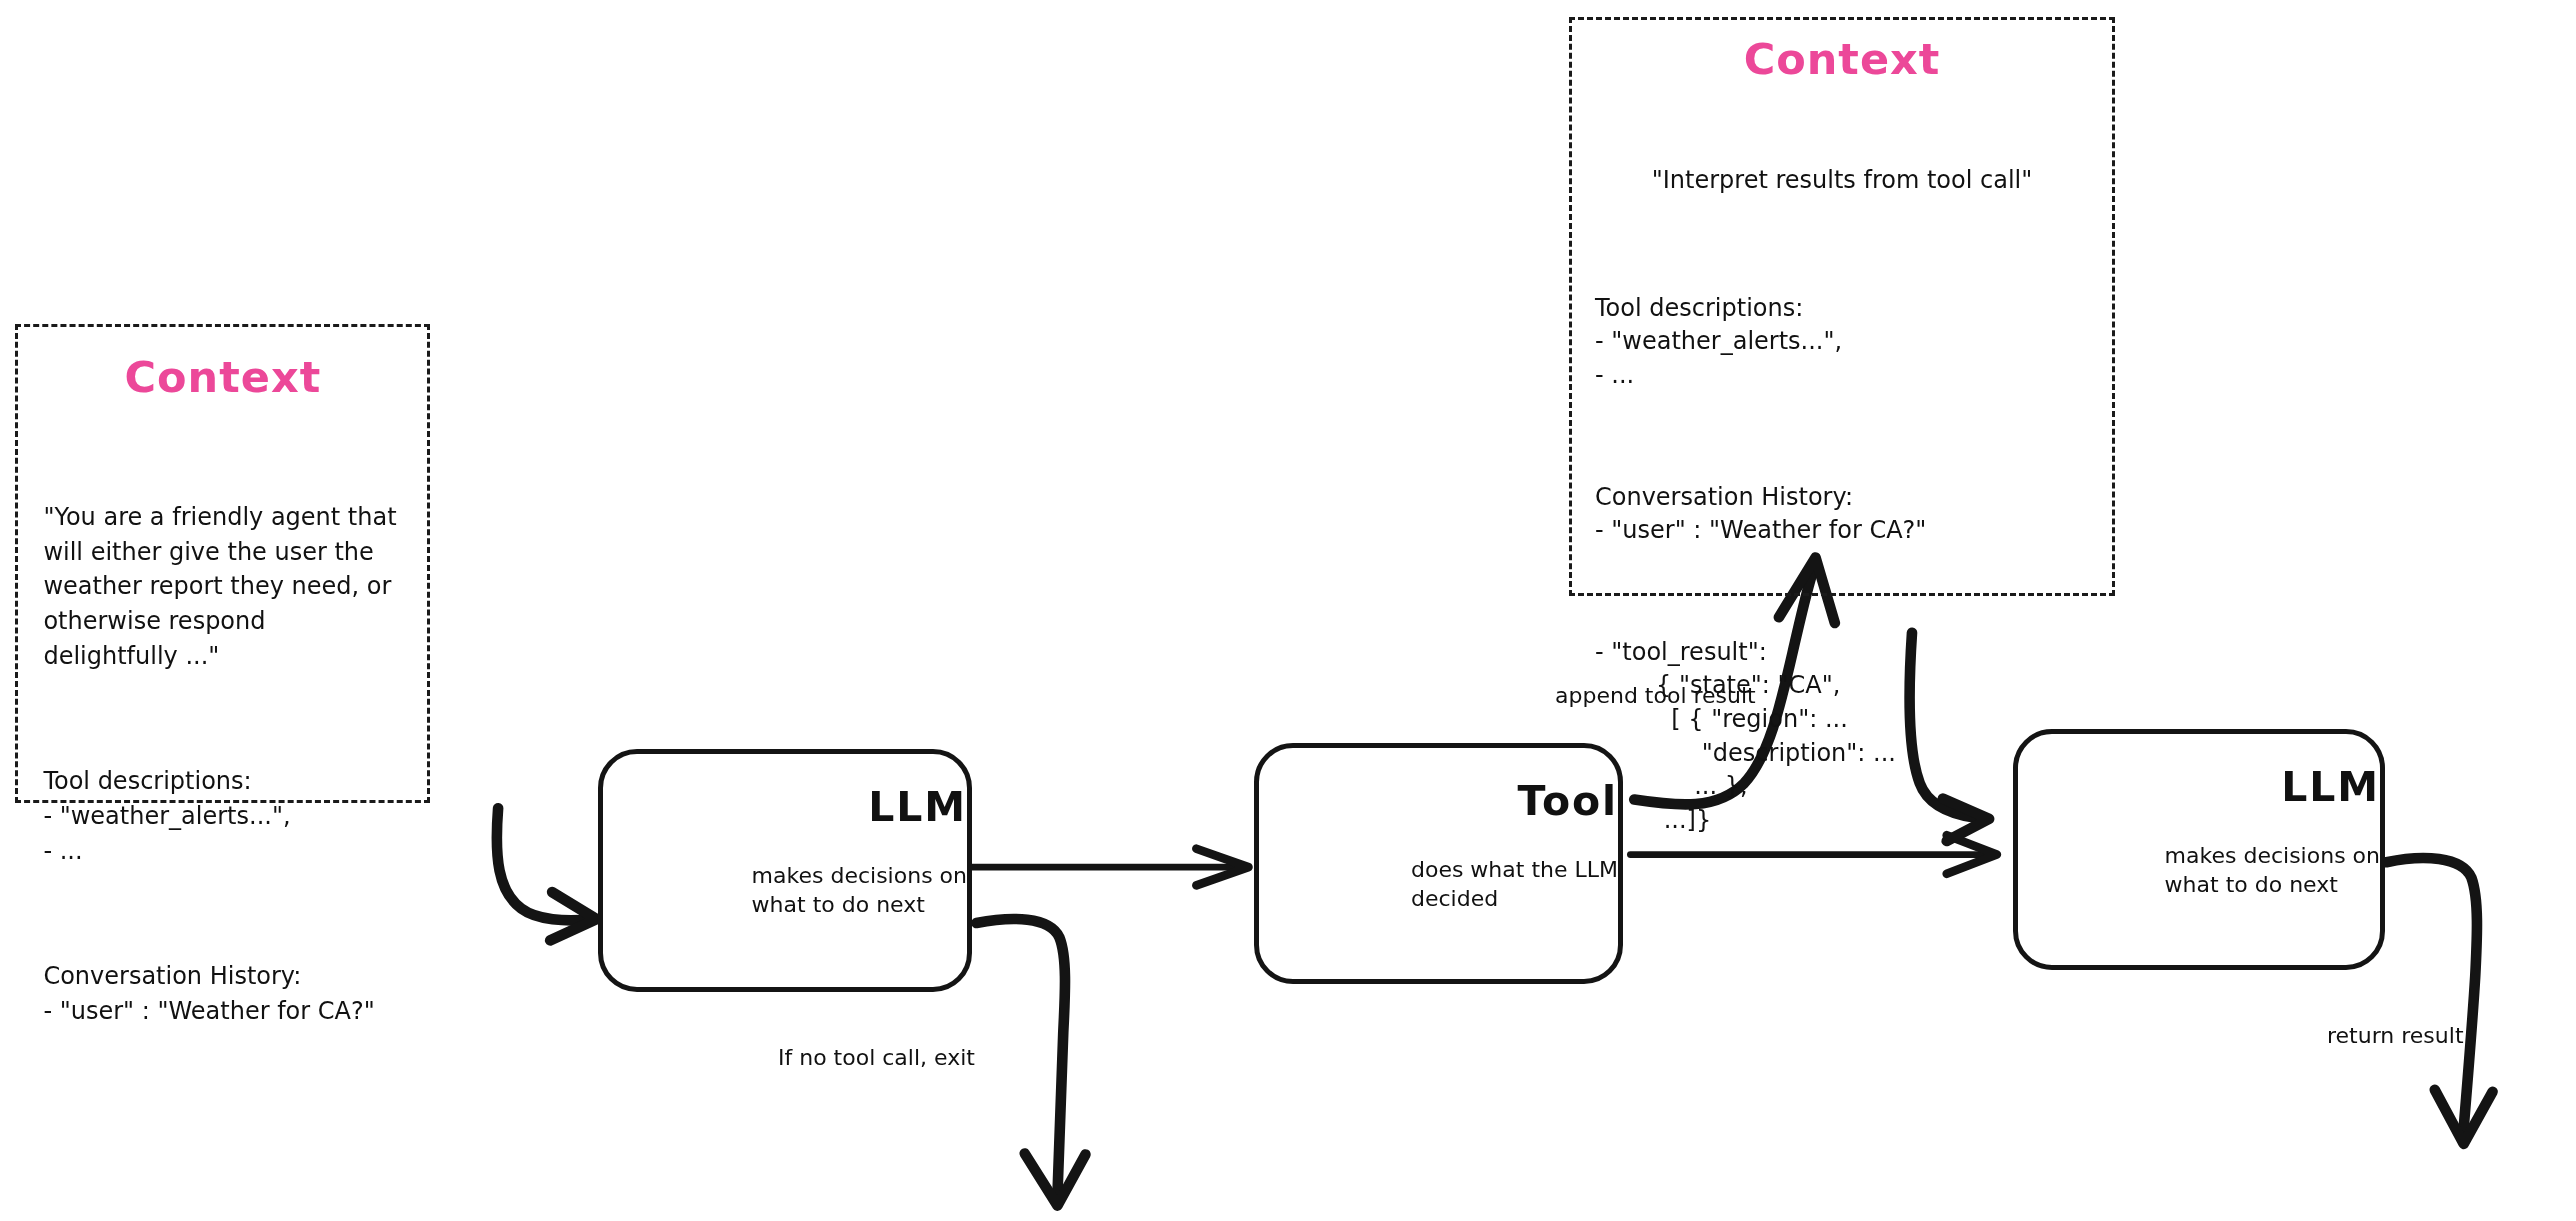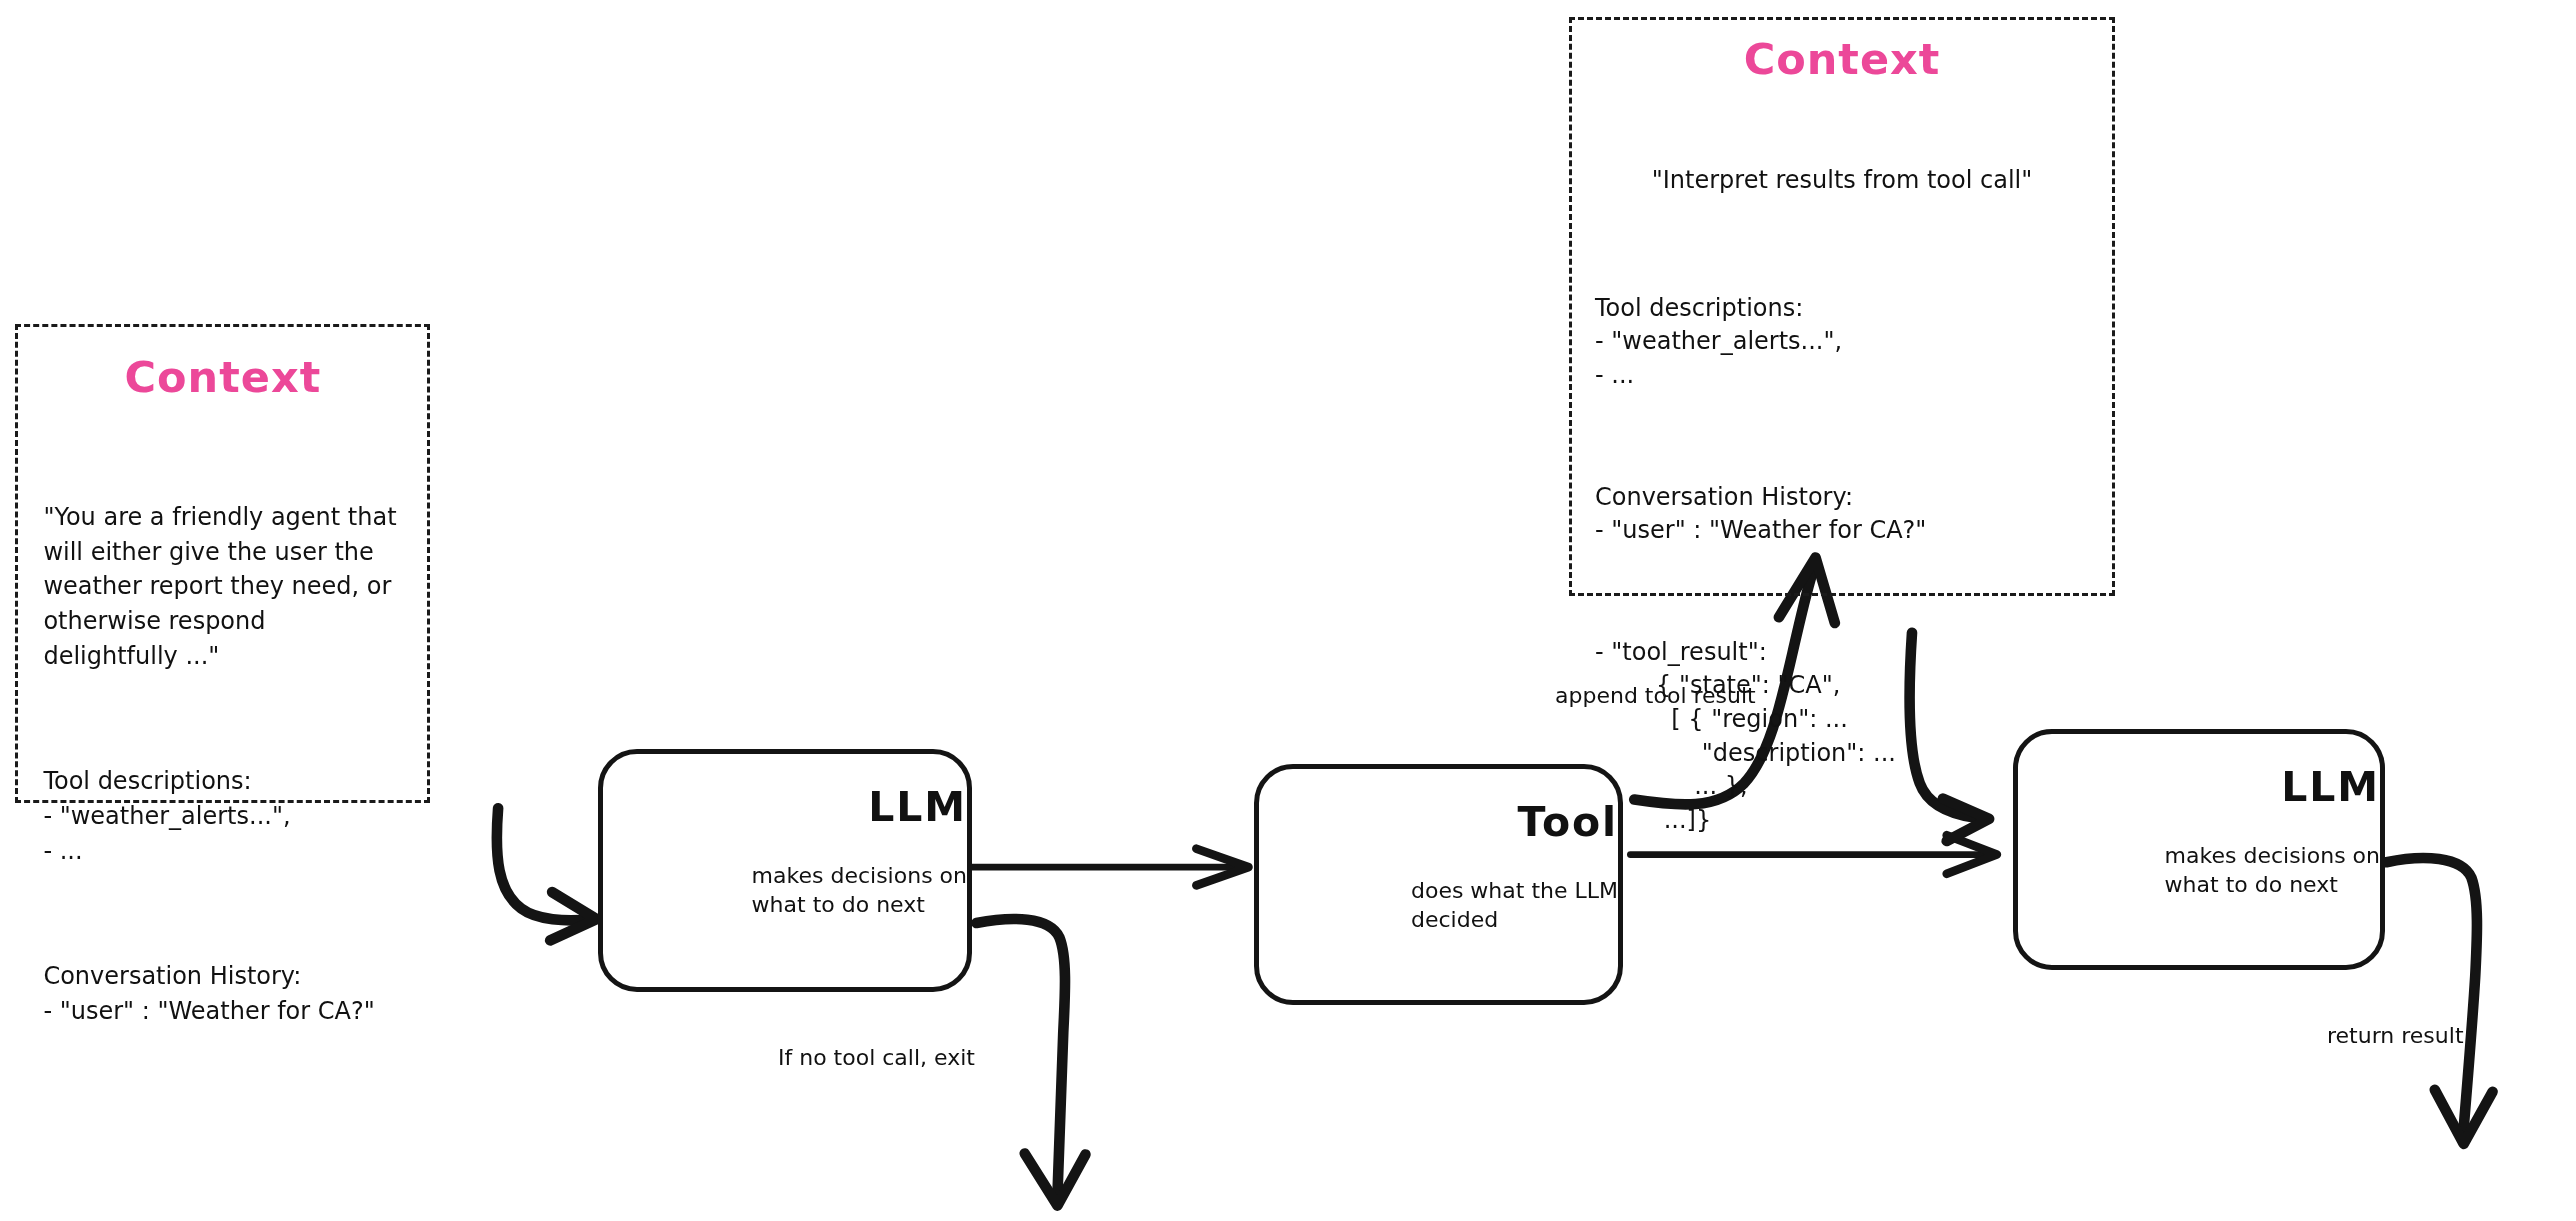--- a/index.html
+++ b/index.html
@@ -96,21 +96,21 @@
   }
   .node-sub {
     font-size: 22px;
     color: #111111;
     line-height: 1.32;
     margin-top: 33px;
     text-align: left;
     white-space: pre-line;
   }
   #node-llm-1 { left: 598px; top: 749px; width: 374px; height: 243px; }
-  #node-tool  { left: 1254px; top: 764px; width: 369px; height: 241px; }
+  #node-tool  { left: 1254px; top: 743px; width: 369px; height: 241px; }
   #node-llm-2 { left: 2013px; top: 729px; width: 372px; height: 241px; }
 
   #node-tool .node-sub { }
 
   
   .edge-label {
     position: absolute;
     font-size: 22px;
     color: #111111;
     white-space: nowrap;

